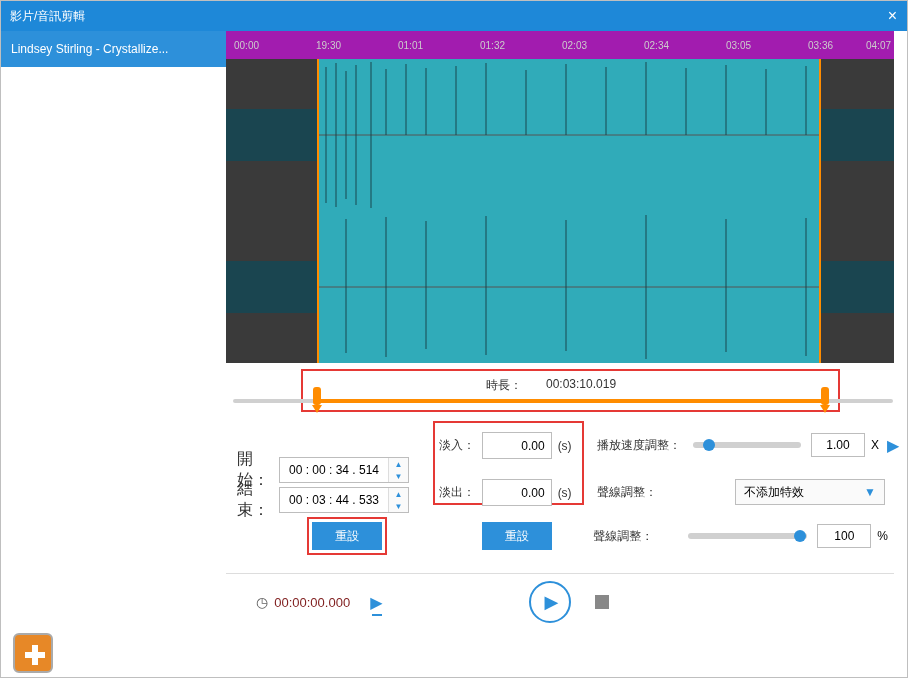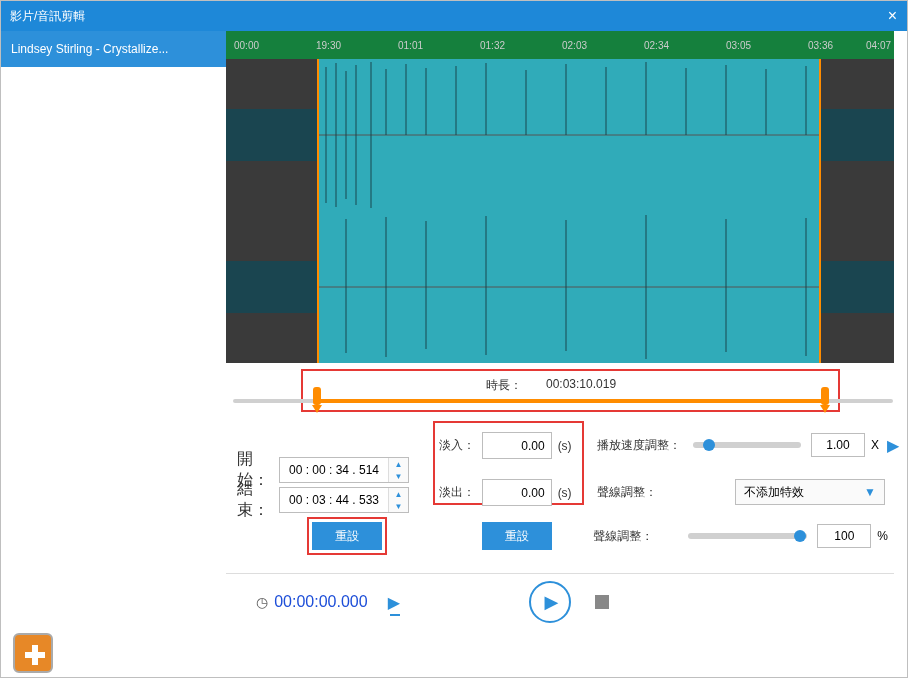--- a/index.html
+++ b/index.html
@@ -1,20 +1,20 @@
 <!DOCTYPE html>
 <html><head>
 <meta charset="utf-8">
 <style>
 * { box-sizing: border-box; margin: 0; padding: 0; font-family: "Microsoft YaHei", Arial, sans-serif; }
 body { background: #fff; width: 908px; height: 678px; overflow: hidden; position: relative; border: 1px solid #bfbfbf; }
 .titlebar { height: 30px; background: #1e88d8; color: #fff; display: flex; align-items: center; padding: 0 9px; font-size: 12px; position: relative; }
 .close-x { position: absolute; right: 10px; top: 6px; font-size: 16px; color: #fff; cursor: pointer; }
 .sidebar { position: absolute; left: 0; top: 30px; width: 225px; height: 36px; background: #2d90da; color: #fff; font-size: 12px; display: flex; align-items: center; padding: 0 10px; }
-.timeline-header { position: absolute; left: 225px; top: 30px; width: 668px; height: 28px; background: #15803d; display: flex; align-items: center; }
+.timeline-header { position: absolute; left: 225px; top: 30px; width: 668px; height: 28px; background: #a21caf; display: flex; align-items: center; }
 .timeline-tick { color: #ccc; font-size: 10px; position: absolute; }
 .waveform-area { position: absolute; left: 225px; top: 58px; width: 668px; height: 304px; background: #3a3a3a; }
 .waveform-area svg { width: 100%; height: 100%; display: block; }
 .marker-line { stroke: #ff8c00; stroke-width: 2; }
 .duration-box { position: absolute; left: 300px; top: 368px; width: 539px; height: 43px; border: 2px solid #e53935; }
 .duration-label { position: absolute; left: 485px; top: 376px; font-size: 12px; color: #333; }
 .duration-val { position: absolute; left: 545px; top: 376px; font-size: 12px; color: #333; }
 .slider-track { position: absolute; left: 232px; top: 396px; width: 660px; height: 8px; }
 .slider-bg { position: absolute; width: 100%; height: 4px; top: 2px; background: #d0d0d0; border-radius: 2px; }
 .slider-fill { position: absolute; height: 4px; top: 2px; background: #ff8c00; border-radius: 2px; }
@@ -34,21 +34,21 @@
 .speed-dot { width: 12px; height: 12px; background: #2d90da; border-radius: 50%; position: absolute; top: -3px; left: 10px; }
 .val-box { width: 54px; height: 24px; border: 1px solid #bdbdbd; text-align: center; font-size: 12px; outline: none; }
 .unit { margin: 0 6px; font-size: 12px; }
 .play-icon-r { color: #2d90da; font-size: 16px; margin-left: 2px; }
 .select-box { width: 150px; height: 26px; border: 1px solid #bdbdbd; background: #fafafa; display: flex; align-items: center; justify-content: space-between; padding: 0 8px; font-size: 12px; cursor: pointer; }
 .select-box .arrow { color: #2d90da; }
 .btn-reset { width: 70px; height: 28px; background: #2d90da; color: #fff; border: 0; font-size: 12px; cursor: pointer; }
 .btn-reset-wrap { border: 2px solid #e53935; padding: 3px; display: inline-block; }
 .transport { position: absolute; left: 225px; top: 572px; width: 668px; height: 58px; display: flex; align-items: center; justify-content: center; border-top: 1px solid #ddd; border-bottom: 1px solid #ddd; }
 .clock-icon { font-size: 14px; color: #666; margin-right: 6px; }
-.time-cur { font-size: 16px; color: #1d4ed8; }
+.time-cur { font-size: 13px; color: #7f1d1d; }
 .eject-icon { color: #2d90da; font-size: 16px; margin: 0 20px; cursor: pointer; }
 .play-btn { width: 42px; height: 42px; border: 2px solid #2d90da; border-radius: 50%; display: flex; align-items: center; justify-content: center; cursor: pointer; margin: 0 18px; }
 .play-btn span { color: #2d90da; font-size: 18px; margin-left: 3px; }
 .stop-btn { width: 14px; height: 14px; background: #888; margin-left: 6px; cursor: pointer; }
 .footer { position: absolute; left: 0; bottom: 0; width: 100%; height: 48px; border-top: 0; display: flex; align-items: center; padding: 0 12px; background: #fff; }
 .logo { display: flex; align-items: center; }
 .logo-icon { width: 40px; height: 40px; background: #e78827; border-radius: 6px; position: relative; border: 2px solid #aaa; }
 .logo-icon::before { content: ""; position: absolute; width: 20px; height: 6px; background: #fff; top: 17px; left: 10px; }
 .logo-icon::after { content: ""; position: absolute; width: 6px; height: 20px; background: #fff; top: 10px; left: 17px; }
 .logo-text { margin-left: 8px; }

